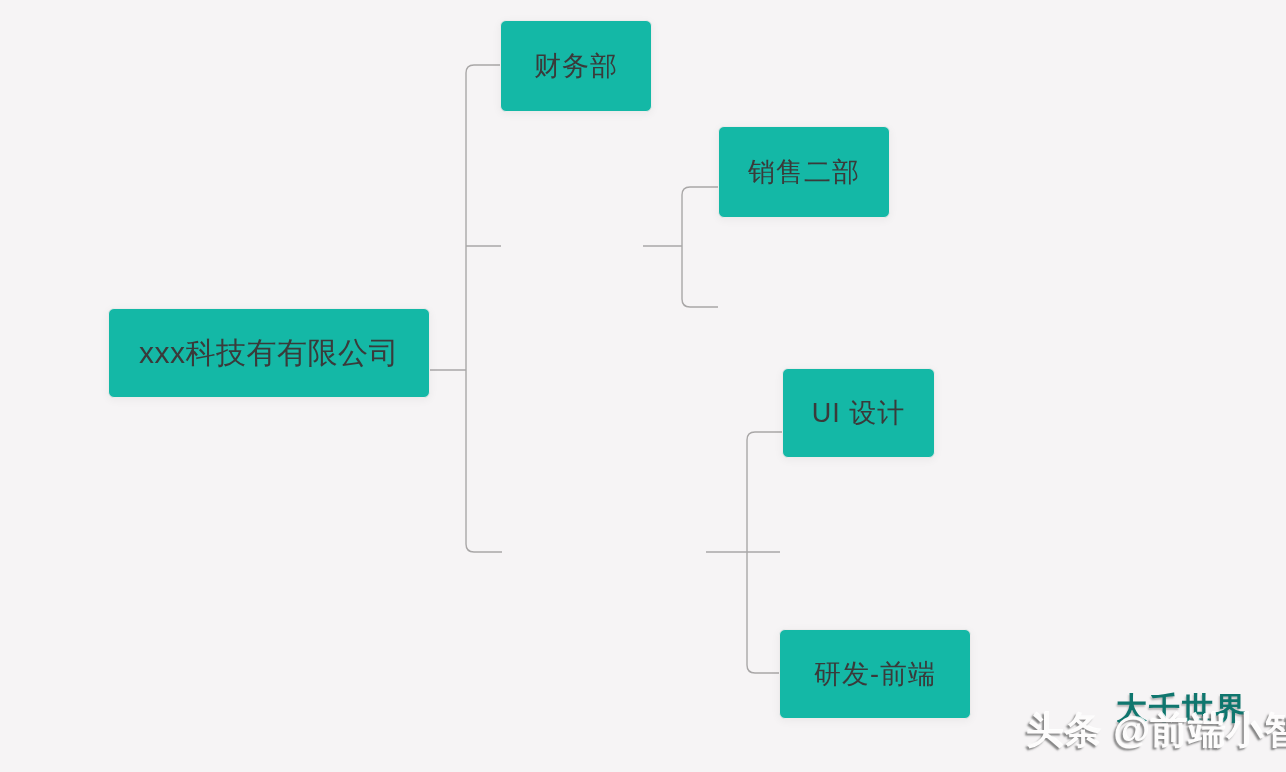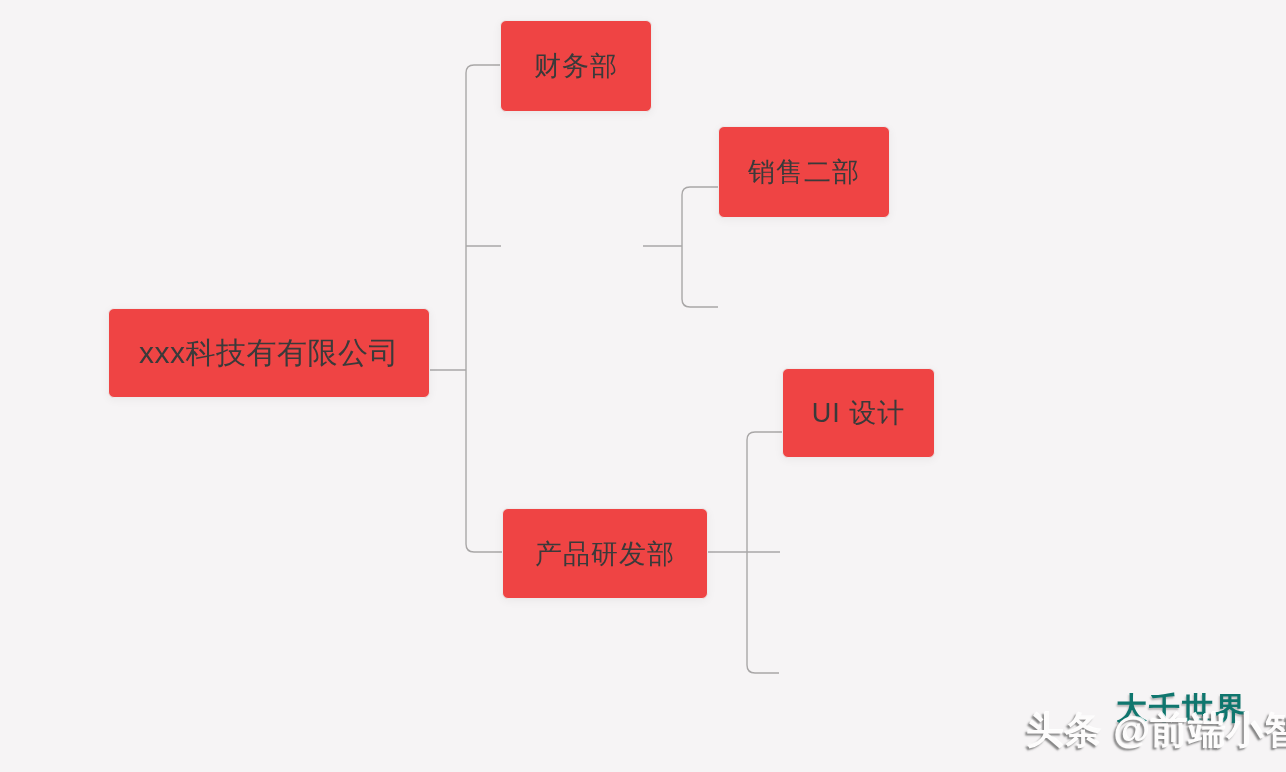--- a/index.html
+++ b/index.html
@@ -20,21 +20,21 @@
     width: 1286px; height: 772px;
     pointer-events: none;
   }
   .connectors path {
     fill: none;
     stroke: #a9a7a7;
     stroke-width: 1.4;
   }
   .node {
     position: absolute;
-    background: #ef4444;
+    background: #14b8a6;
     border: 1px solid #edebeb;
     border-radius: 6px;
     box-shadow: 0 2px 10px rgba(0,0,0,0.05);
     display: flex;
     align-items: center;
     justify-content: center;
     color: #3a3a3a;
     font-size: 27px;
     letter-spacing: 1px;
     white-space: nowrap;
@@ -100,26 +100,26 @@
   <div class="node n-finance">
     <span>财务部</span>
   </div>
 
 
   <div class="node n-sales2">
     <span>销售二部</span>
   </div>
 
 
-  <div class="node n-rd">
-    <span>产品研发部</span>
-  </div>
 
   <div class="node n-ui">
     <span>UI 设计</span>
   </div>
 
 
+  <div class="node n-frontend">
+    <span>研发-前端</span>
+  </div>
 
   <div class="watermark wm-secondary">大千世界</div>
   <div class="watermark wm-primary">头条 @前端小智</div>
 
 </div>
 
 </body></html>

